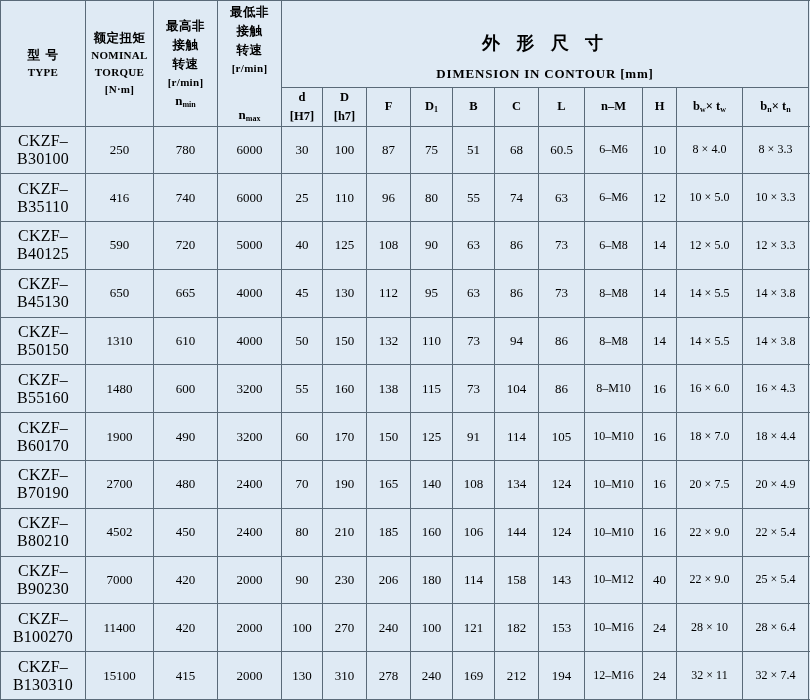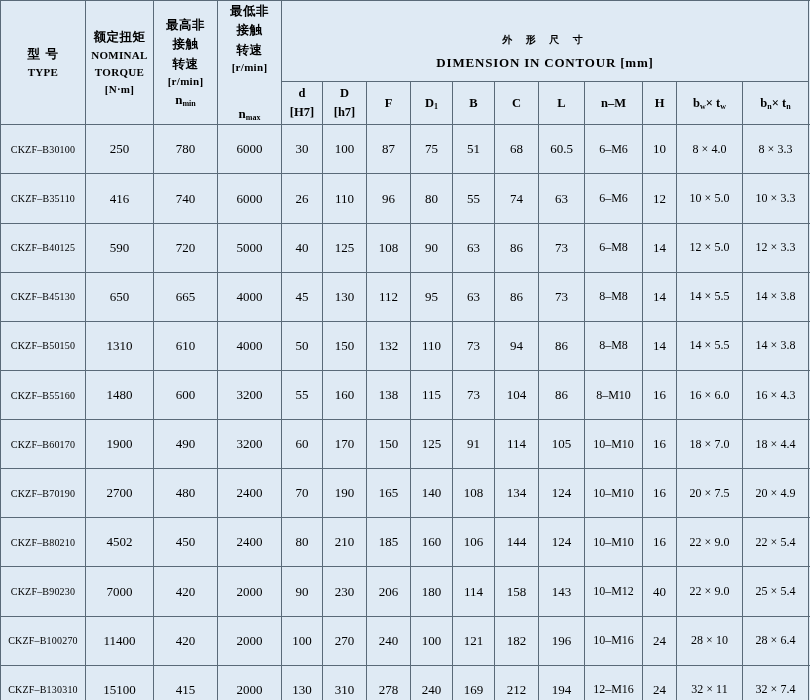--- a/index.html
+++ b/index.html
@@ -41,40 +41,40 @@
   .hdr-main .en {
     font-size: 11px;
     letter-spacing: 0.3px;
   }
   .hdr-dim {
     font-size: 14px;
     line-height: 2.0;
   }
   .hdr-dim .cn {
     font-family: "DejaVu Sans", sans-serif;
-    font-size: 10px;
+    font-size: 18px;
     letter-spacing: 5px;
     margin-top: 24px;
   }
   .hdr-dim .en {
     font-size: 13px;
     letter-spacing: 0.8px;
   }
   .hdr-sub {
     font-size: 12.5px;
     line-height: 1.5;
   }
   sub {
     font-size: 8px;
     vertical-align: baseline;
     position: relative;
     bottom: -2px;
   }
   td.cell-type {
-    font-size: 10px;
+    font-size: 16px;
     text-align: left;
     padding-left: 7px;
     letter-spacing: 0.2px;
   }
   td.cell-num {
     font-size: 13px;
   }
   td.cell-sm {
     font-size: 12px;
     margin-left: 28px;
@@ -180,21 +180,21 @@
         <td class="cell-num">10</td>
         <td class="cell-sm">8 × 4.0</td>
         <td class="cell-sm">8 × 3.3</td>
         <td class="cell-num">2.3</td>
       </tr>
       <tr>
         <td class="cell-type">CKZF–B35110</td>
         <td class="cell-num">416</td>
         <td class="cell-num">740</td>
         <td class="cell-num">6000</td>
-        <td class="cell-num">26</td>
+        <td class="cell-num">25</td>
         <td class="cell-num">110</td>
         <td class="cell-num">96</td>
         <td class="cell-num">80</td>
         <td class="cell-num">55</td>
         <td class="cell-num">74</td>
         <td class="cell-num">63</td>
         <td class="cell-sm">6–M6</td>
         <td class="cell-num">12</td>
         <td class="cell-sm">10 × 5.0</td>
         <td class="cell-sm">10 × 3.3</td>
@@ -348,21 +348,21 @@
         <td class="cell-type">CKZF–B100270</td>
         <td class="cell-num">11400</td>
         <td class="cell-num">420</td>
         <td class="cell-num">2000</td>
         <td class="cell-num">100</td>
         <td class="cell-num">270</td>
         <td class="cell-num">240</td>
         <td class="cell-num">100</td>
         <td class="cell-num">121</td>
         <td class="cell-num">182</td>
-        <td class="cell-num">196</td>
+        <td class="cell-num">153</td>
         <td class="cell-sm">10–M16</td>
         <td class="cell-num">24</td>
         <td class="cell-sm">28 × 10</td>
         <td class="cell-sm">28 × 6.4</td>
         <td class="cell-num">42.5</td>
       </tr>
       <tr>
         <td class="cell-type">CKZF–B130310</td>
         <td class="cell-num">15100</td>
         <td class="cell-num">415</td>

